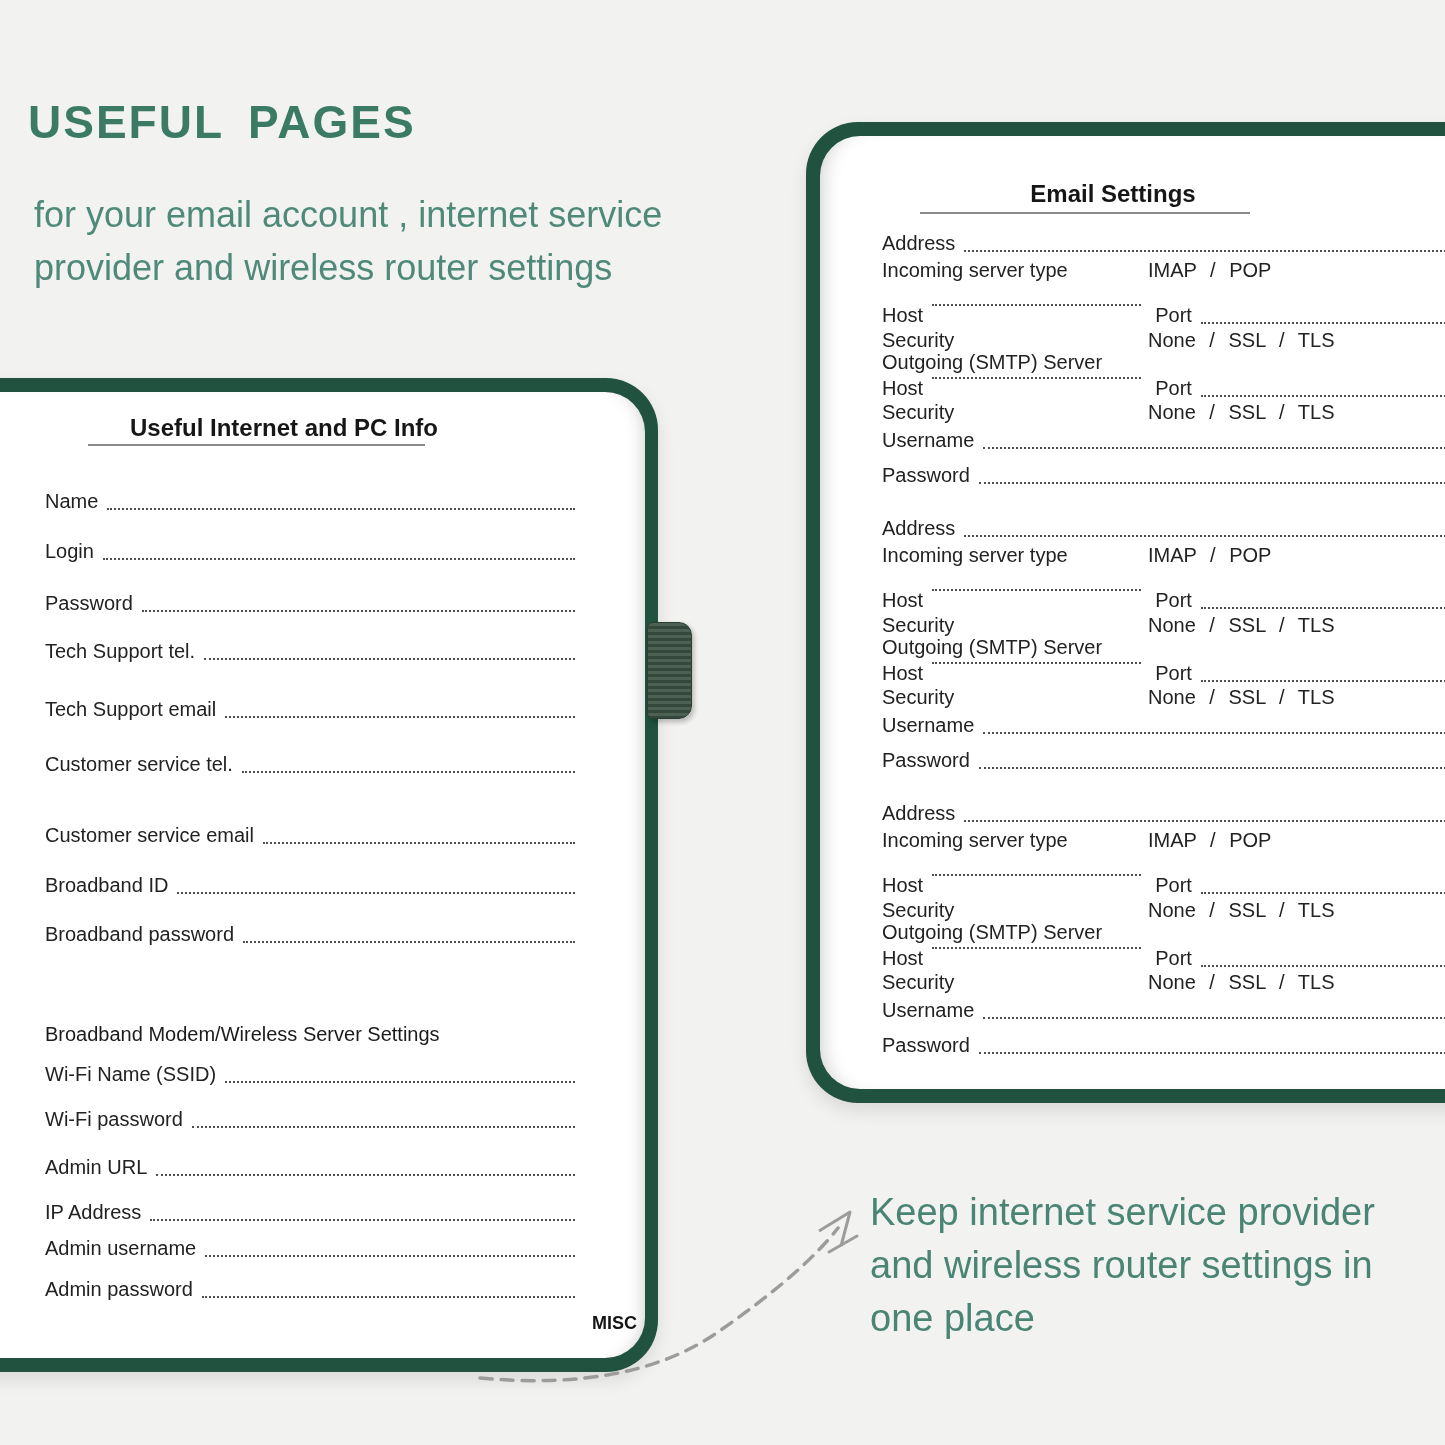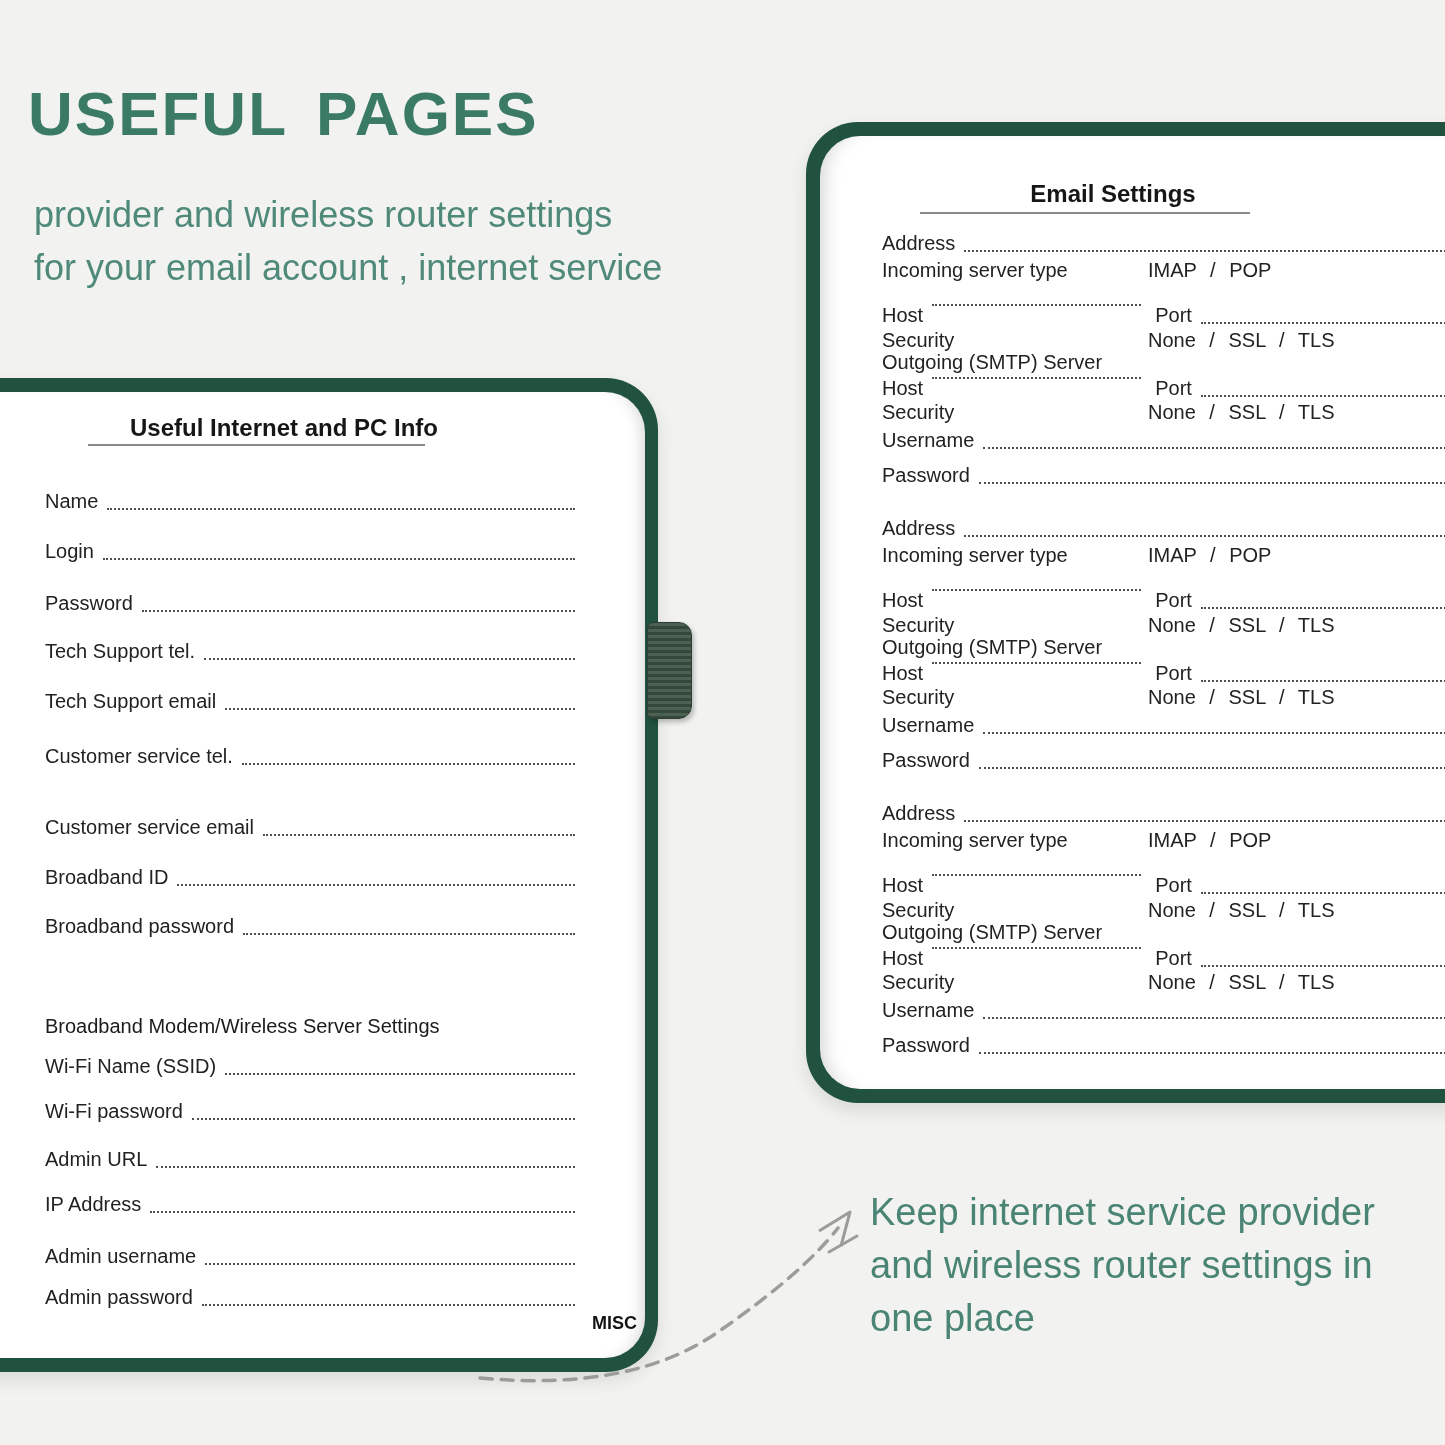--- a/index.html
+++ b/index.html
@@ -1,20 +1,20 @@
 <!DOCTYPE html>
 <html><head>
 <meta charset="utf-8">
 <style>
   html,body{margin:0;padding:0;}
   body{font-family:"Liberation Sans", sans-serif;}
   .canvas{position:relative;width:1445px;height:1445px;background:#f2f2f0;overflow:hidden;}
 
   
-  .hero-title{position:absolute;left:28px;top:78px;font-size:62px;font-weight:700;
+  .hero-title{position:absolute;left:28px;top:95px;font-size:46px;font-weight:700;
     letter-spacing:2px;word-spacing:10px;color:#3b7b66;}
   .hero-sub{position:absolute;left:34px;top:188px;font-size:36px;line-height:53px;
     color:#4f897a;font-weight:400;}
 
   
   .notebook{position:absolute;background:#20523f;box-shadow:0 8px 18px rgba(0,0,0,0.10);}
   .nb-left{left:-60px;top:378px;width:718px;height:994px;border-radius:0 52px 52px 0;}
   .nb-right{left:806px;top:122px;width:740px;height:981px;border-radius:52px 0 0 52px;}
   .page{position:absolute;background:#ffffff;}
   .page-left{left:60px;top:14px;right:13px;bottom:14px;border-radius:0 40px 40px 0;
@@ -56,22 +56,22 @@
   .callout{position:absolute;left:870px;top:1186px;font-size:38px;line-height:53px;color:#4a8474;}
   .arrow-svg{position:absolute;left:460px;top:1190px;width:420px;height:210px;}
 </style>
 </head>
 <body>
 
 <div class="canvas">
 
   <div class="hero-title">USEFUL PAGES</div>
   <div class="hero-sub">
+    <div>for your email account , internet service</div>
     <div>provider and wireless router settings</div>
-    <div>for your email account , internet service</div>
   </div>
 
   <div class="notebook nb-left">
     <div class="page page-left">
       <div class="pg-title lp-title">Useful Internet and PC Info</div>
       <div class="pg-underline lp-underline"></div>
 
       <div class="lp-content">
         <div class="row" style="margin-top:23px">
             <span class="lbl">Name</span>
@@ -82,21 +82,21 @@
             <span class="dots"></span>
           </div>
         <div class="row" style="margin-top:30px">
             <span class="lbl">Password</span>
             <span class="dots"></span>
           </div>
         <div class="row" style="margin-top:26px">
             <span class="lbl">Tech Support tel.</span>
             <span class="dots"></span>
           </div>
-        <div class="row" style="margin-top:28px">
+        <div class="row" style="margin-top:36px">
             <span class="lbl">Tech Support email</span>
             <span class="dots"></span>
           </div>
         <div class="row" style="margin-top:33px">
             <span class="lbl">Customer service tel.</span>
             <span class="dots"></span>
           </div>
         <div class="row" style="margin-top:49px">
             <span class="lbl">Customer service email</span>
             <span class="dots"></span>
@@ -121,21 +121,21 @@
             <span class="dots"></span>
           </div>
         <div class="row" style="margin-top:26px">
             <span class="lbl">Admin URL</span>
             <span class="dots"></span>
           </div>
         <div class="row" style="margin-top:23px">
             <span class="lbl">IP Address</span>
             <span class="dots"></span>
           </div>
-        <div class="row" style="margin-top:30px">
+        <div class="row" style="margin-top:14px">
             <span class="lbl">Admin username</span>
             <span class="dots"></span>
           </div>
         <div class="row" style="margin-top:19px">
             <span class="lbl">Admin password</span>
             <span class="dots"></span>
           </div>
       </div>
 
       <div class="misc-tab">MISC</div>

